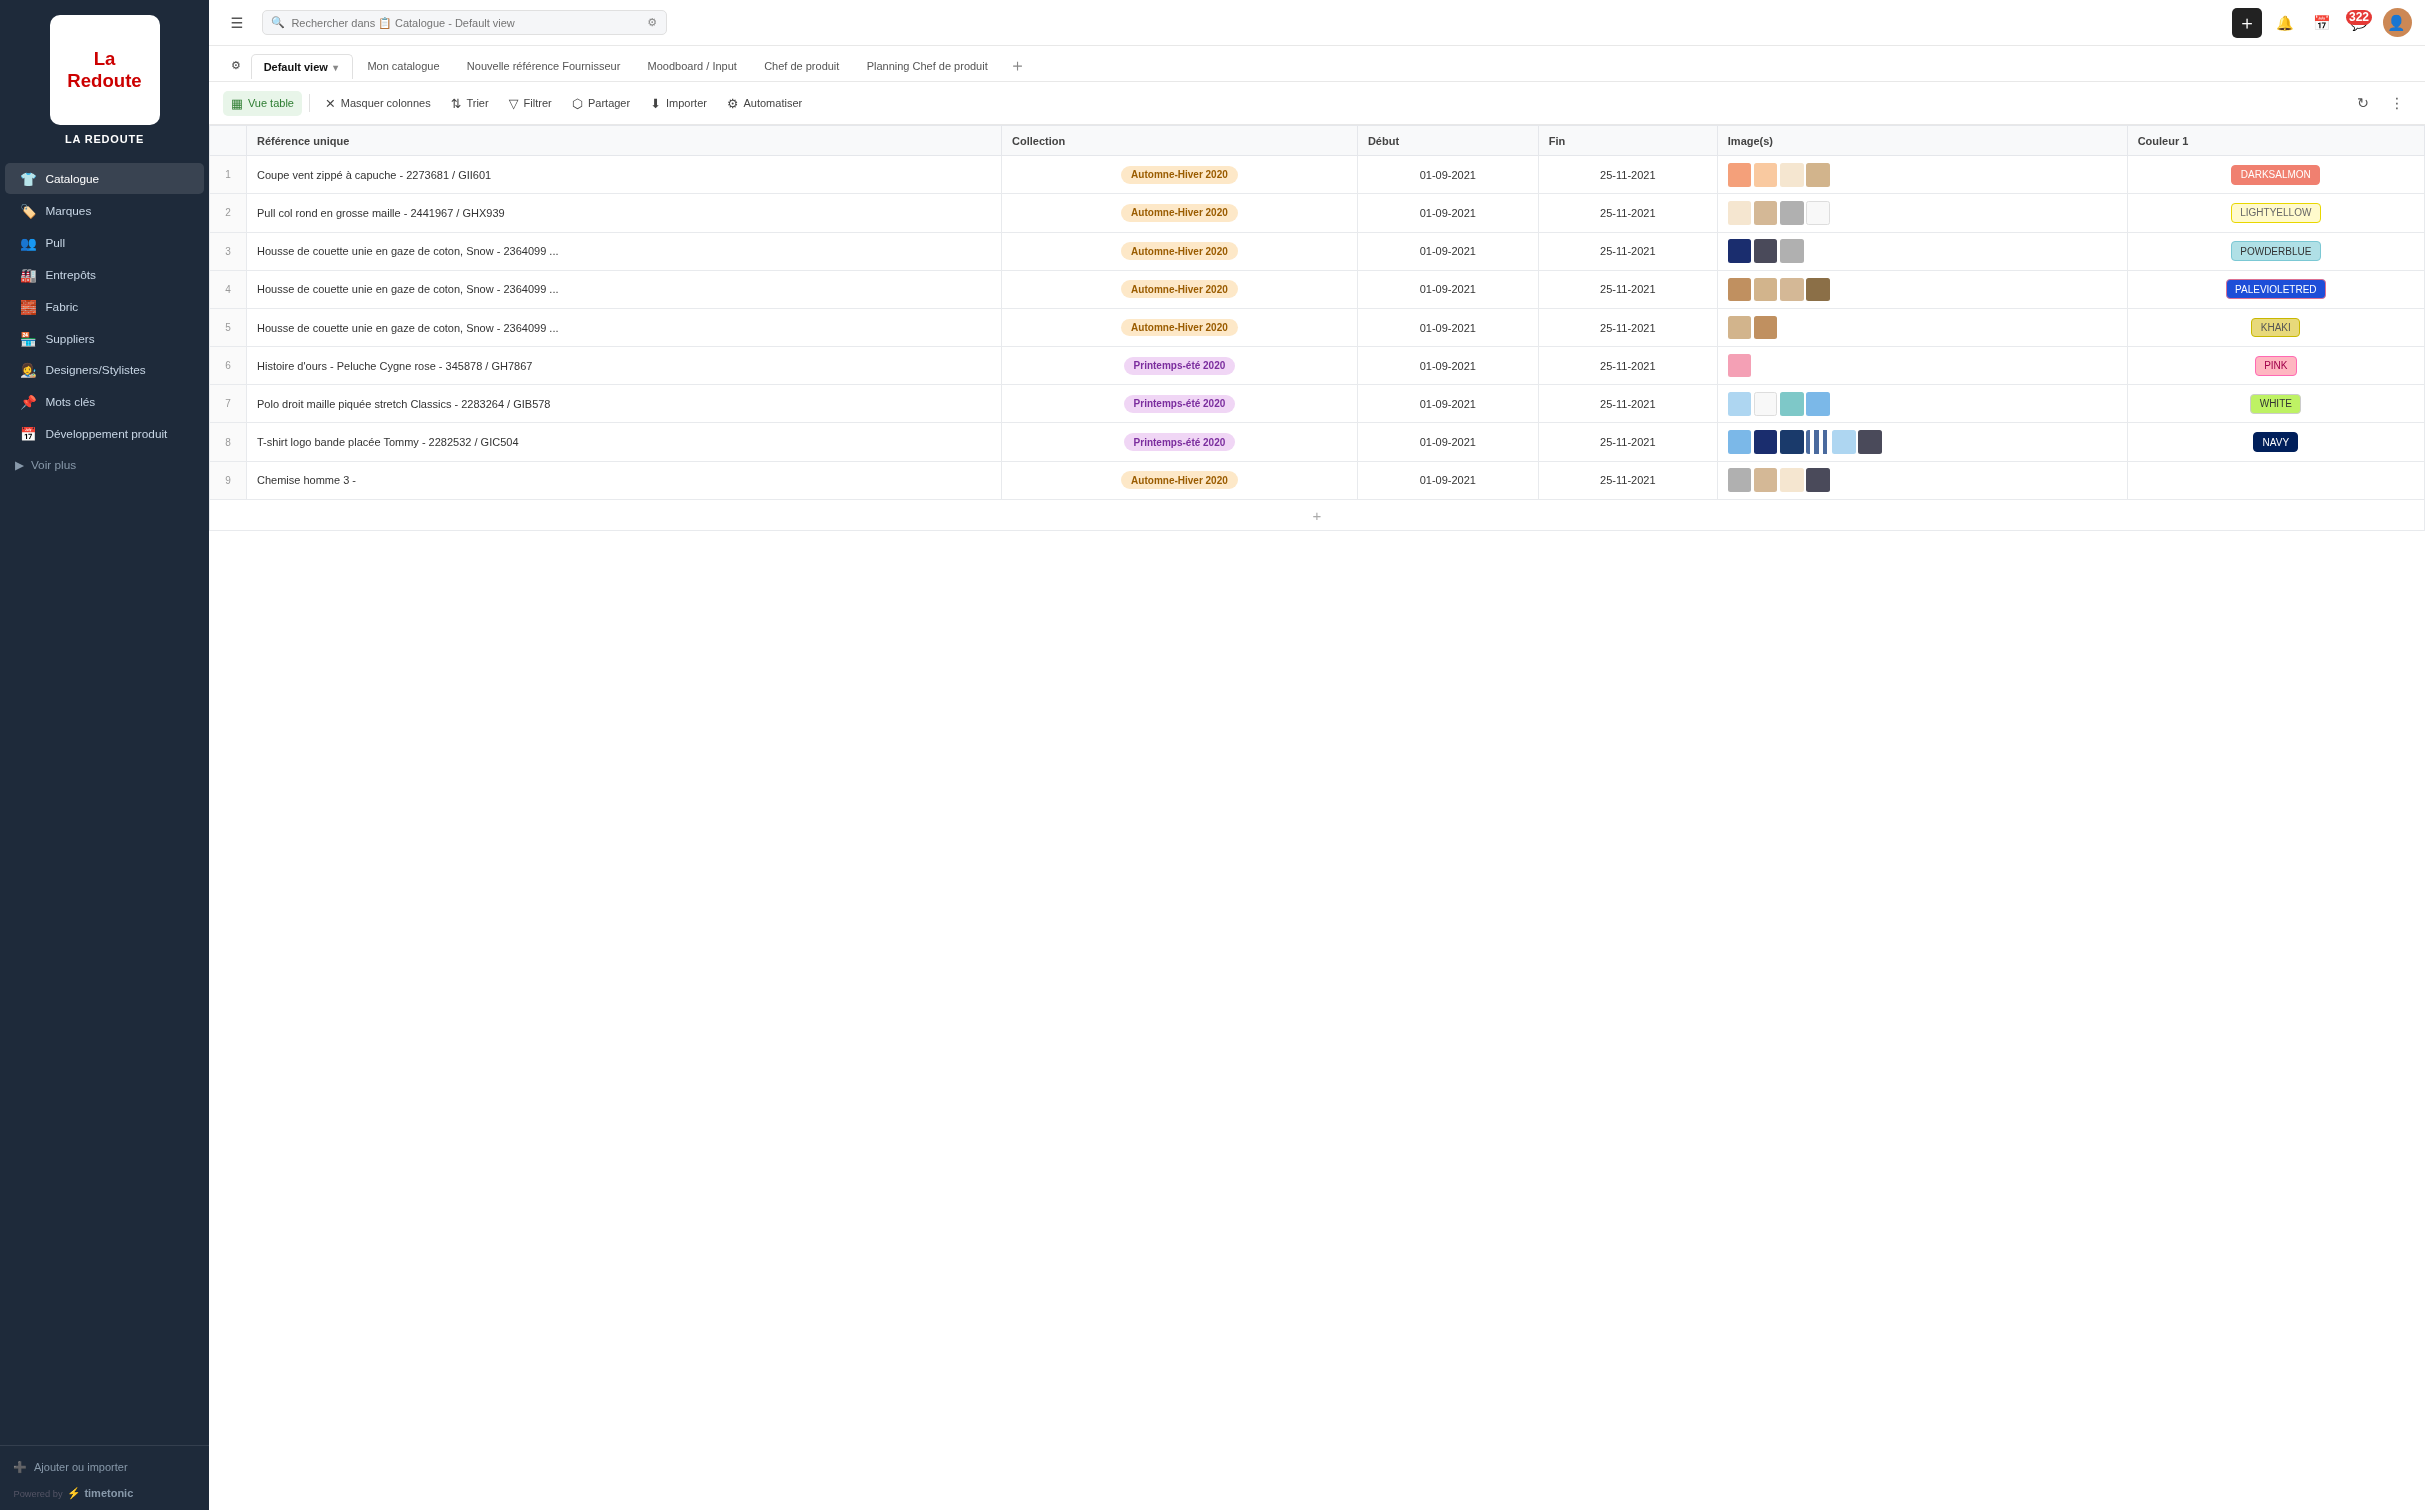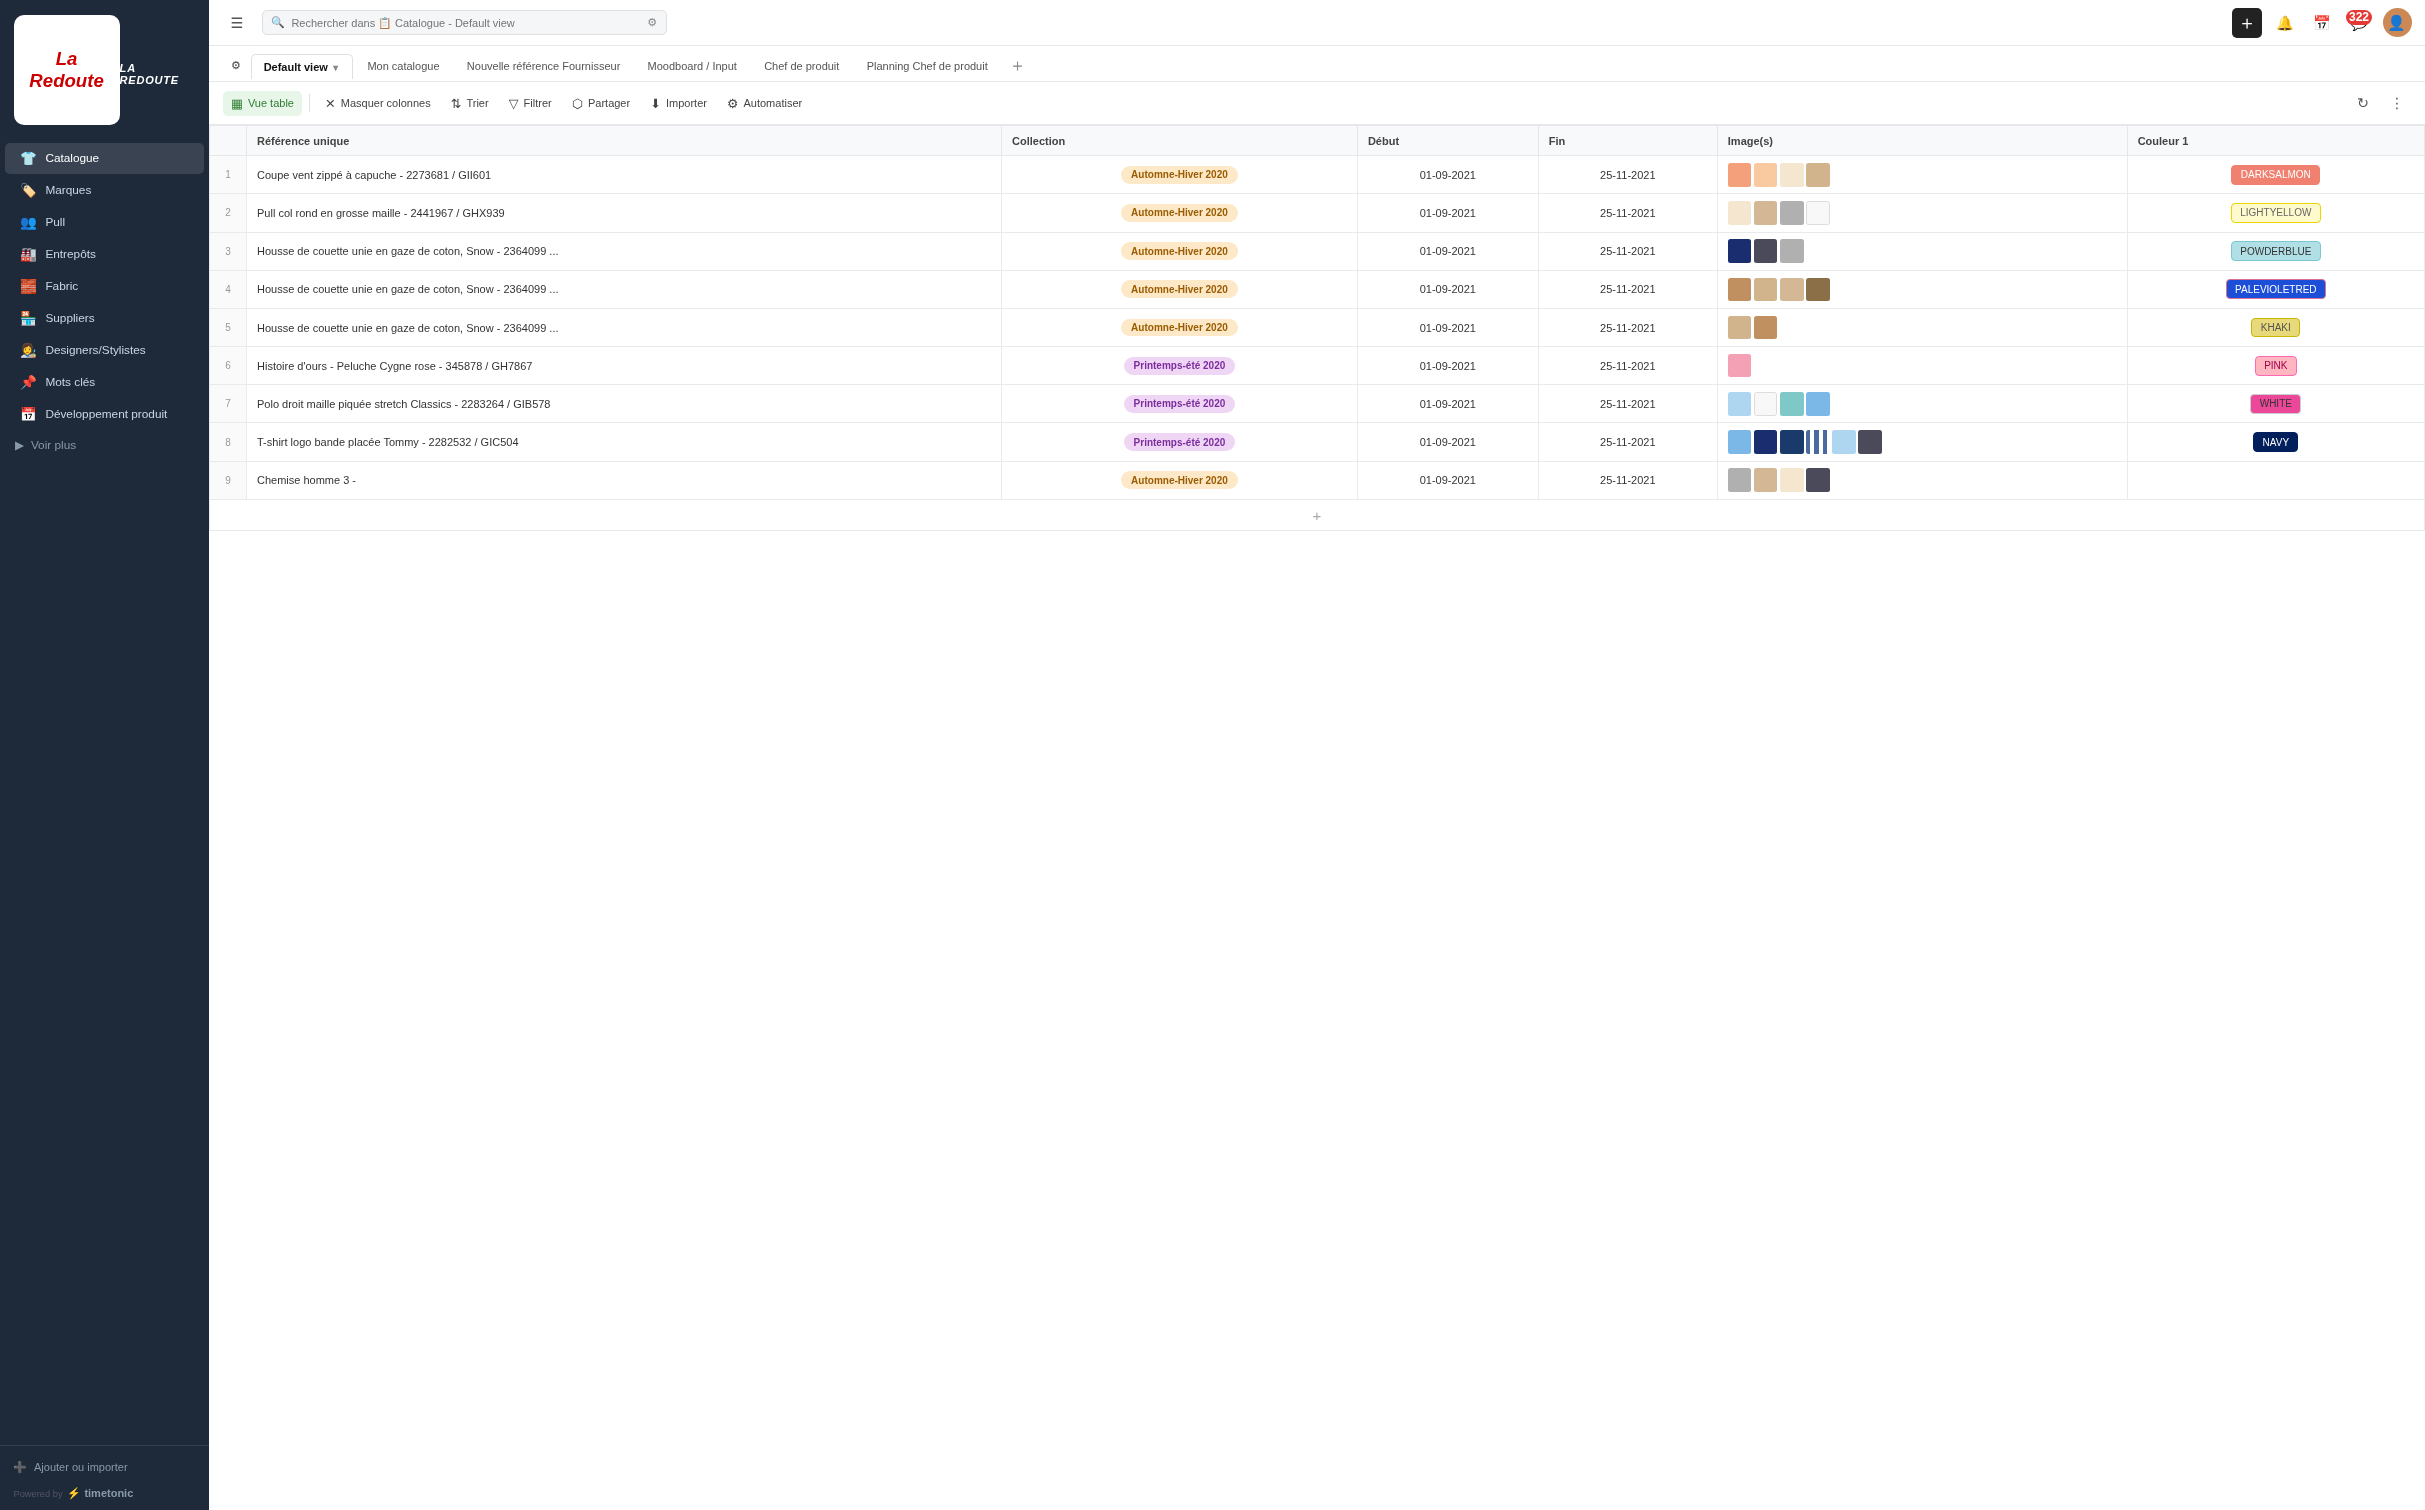--- a/index.html
+++ b/index.html
@@ -11,24 +11,23 @@
       min-width: 209px;
       background: #1e2a3a;
       color: #fff;
       display: flex;
       flex-direction: column;
       height: 100vh;
       overflow-y: auto;
     }
     .sidebar-logo {
       display: flex;
-      flex-direction: row;
+      flex-direction: column;
       align-items: center;
       padding: 15px 13.5px 10px;
-      font-style: italic;
     }
     .logo-box {
       background: #fff;
       border-radius: 10px;
       width: 110px;
       height: 110px;
       display: flex;
       align-items: center;
       justify-content: center;
       font-size: 18.6px;
@@ -315,21 +314,21 @@
       font-size: 10px;
       font-weight: 400;
       border: 1.3px solid transparent;
     }
     .color-darksalmon { background: #f08070; color: #fff; border-color: #f08070; }
     .color-lightyellow { background: #fffacc; color: #666; border-color: #e8d700; }
     .color-powderblue { background: #b0e0e6; color: #333; border-color: #7bc8d4; }
     .color-palevioletred { background: #1d4ed8; color: #fff; border-color: #db7093; }
     .color-khaki { background: #e8d97a; color: #555; border-color: #c8b800; }
     .color-pink { background: #ffb6c1; color: #a0004a; border-color: #ff69b4; }
-    .color-white { background: #ec4899; color: #333; border-color: #ccc; }
+    .color-white { background: #bef264; color: #333; border-color: #ccc; }
     .color-navy { background: #001f5b; color: #fff; border-color: #001f5b; }
 
     .thumb-row { display: flex; gap: 2.5px; flex-wrap: wrap; }
     .thumb {
       width: 23.6px;
       height: 23.6px;
       border-radius: 2.5px;
       background: #e0e0e0;
       overflow: hidden;
       display: flex;

